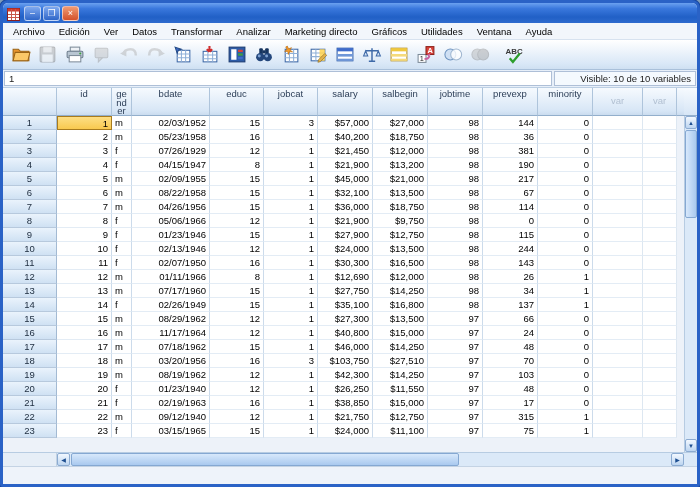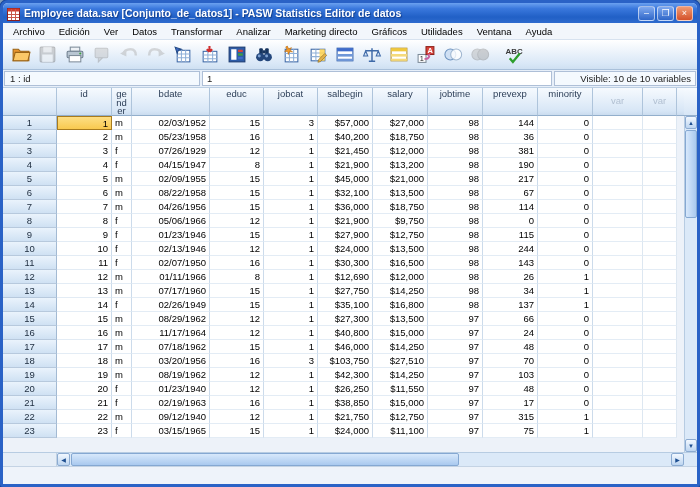--- a/index.html
+++ b/index.html
@@ -176,21 +176,20 @@
 <div class="window">
 
   <div class="titlebar">
     <span class="app-icon">
       <svg width="13" height="13" viewBox="0 0 13 13">
           <rect x="0.5" y="0.5" width="12" height="12" fill="#fff" stroke="#8a1f1f"></rect>
           <rect x="0.5" y="0.5" width="12" height="3" fill="#d23c2e"></rect>
           <path d="M4.5 1 v11 M8.5 1 v11 M1 6.5 h11 M1 9.5 h11" stroke="#c8584a" stroke-width="1" fill="none"></path>
         </svg>
     </span>
-    <span class="title-text">Employee data.sav [Conjunto_de_datos1] - PASW Statistics Editor de datos</span>
     <span class="winbtns">
       <span class="wbtn">–</span>
       <span class="wbtn">❐</span>
       <span class="wbtn close">×</span>
     </span>
   </div>
 
   <div class="menubar" id="menubar">
       <div class="menu-item">Archivo</div>
       <div class="menu-item">Edición</div>
@@ -378,36 +377,35 @@
         <span class="ticon">
           <svg width="22" height="19" viewBox="0 0 20 18">
             <text x="1" y="8.5" font-size="7.5" font-weight="bold" font-family="Liberation Sans, sans-serif" fill="#3a3a3a">ABC</text>
             <path d="M5 12.5 l3 3.5 6.5-8" fill="none" stroke="#2d9e2d" stroke-width="2.2"></path>
           </svg>
         </span>
       </div>
     </div>
 
   <div class="cellref">
-    <div class="ref-box">1 : id</div>
     <div class="ref-editor">1</div>
     <div class="visible-info">Visible: 10 de 10 variables</div>
   </div>
 
   <div class="grid-area">
     <div class="grid-main">
       <div class="header-row" id="headerRow">
           <div class="corner"></div>
           <div class="hcell" style="width: 55px; flex: 0 0 55px;">id</div>
           <div class="hcell" style="width: 20px; flex: 0 0 20px;">gender</div>
           <div class="hcell" style="width: 78px; flex: 0 0 78px;">bdate</div>
           <div class="hcell" style="width: 54px; flex: 0 0 54px;">educ</div>
           <div class="hcell" style="width: 54px; flex: 0 0 54px;">jobcat</div>
+          <div class="hcell" style="width: 55px; flex: 0 0 55px;">salary</div>
           <div class="hcell" style="width: 55px; flex: 0 0 55px;">salbegin</div>
-          <div class="hcell" style="width: 55px; flex: 0 0 55px;">salary</div>
           <div class="hcell" style="width: 55px; flex: 0 0 55px;">jobtime</div>
           <div class="hcell" style="width: 55px; flex: 0 0 55px;">prevexp</div>
           <div class="hcell" style="width: 55px; flex: 0 0 55px;">minority</div>
           <div class="hcell placeholder" style="width: 50px; flex: 0 0 50px;">var</div>
           <div class="hcell placeholder" style="width: 34px; flex: 0 0 34px;">var</div>
           <div class="hcell filler"></div>
         </div>
       <div class="grid-body" id="gridBody">
           <div class="grow">
             <div class="rowhdr">1</div>

